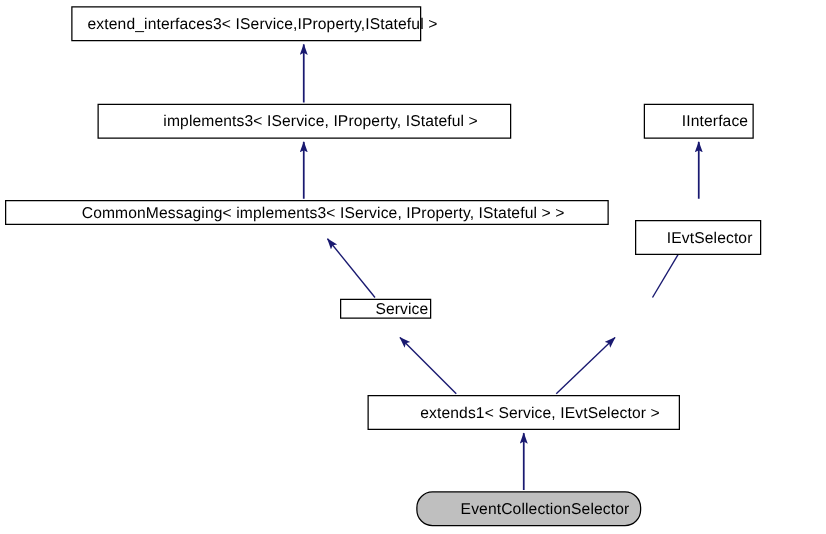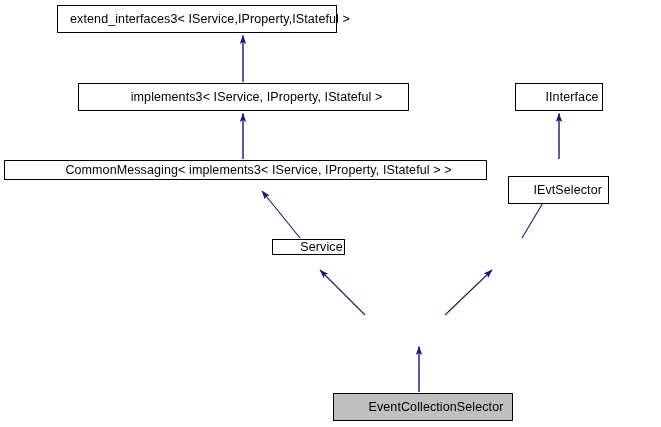--- a/index.html
+++ b/index.html
@@ -94,18 +94,21 @@
 
   <div class="node" style="left: 508px; top: 176px; width: 101px; height: 28px; background: rgb(255, 255, 255); border-color: rgb(0, 0, 0); justify-content: flex-end;">
     <span class="node-label">IEvtSelector</span>
   </div>
 
   <div class="node" style="left: 272px; top: 239px; width: 73px; height: 16px; background: rgb(255, 255, 255); border-color: rgb(0, 0, 0);">
     <span class="node-label">Service</span>
   </div>
 
 
+  <div class="node" style="left: 294px; top: 316px; width: 250px; height: 28px; background: rgb(255, 255, 255); border-color: rgb(0, 0, 0);">
+    <span class="node-label">extends1&lt; Service, IEvtSelector &gt;</span>
+  </div>
 
-  <div class="node focus" style="left: 333px; top: 393px; width: 180px; height: 28px; background: rgb(191, 191, 191); border-color: rgb(0, 0, 0);">
+  <div class="node focus" style="left: 333px; top: 393px; width: 180px; height: 28px; background: rgb(191, 191, 191); border-color: rgb(0, 0, 0); border-radius: 13px;">
     <span class="node-label">EventCollectionSelector</span>
   </div>
 
 </div>
 
 </body></html>

